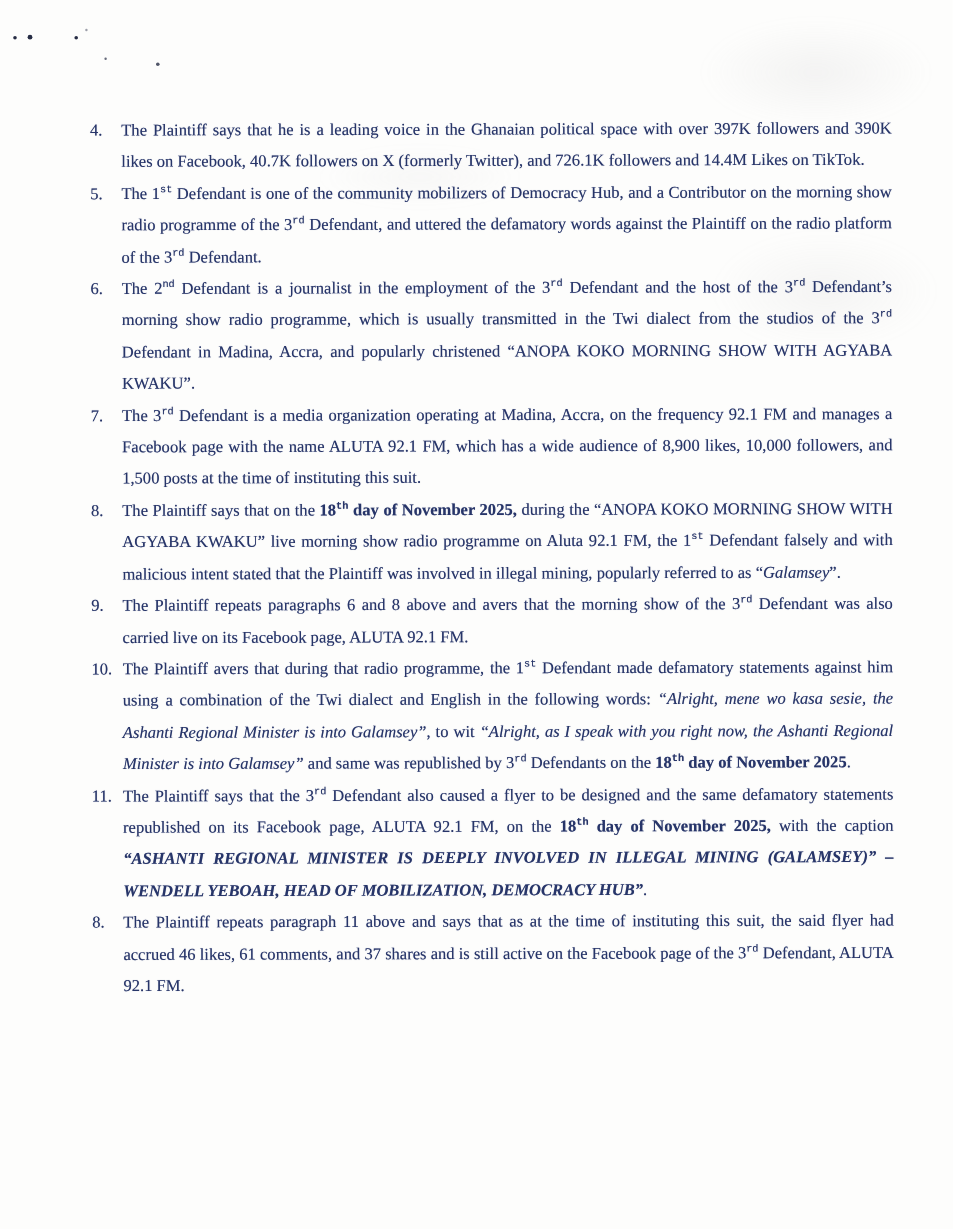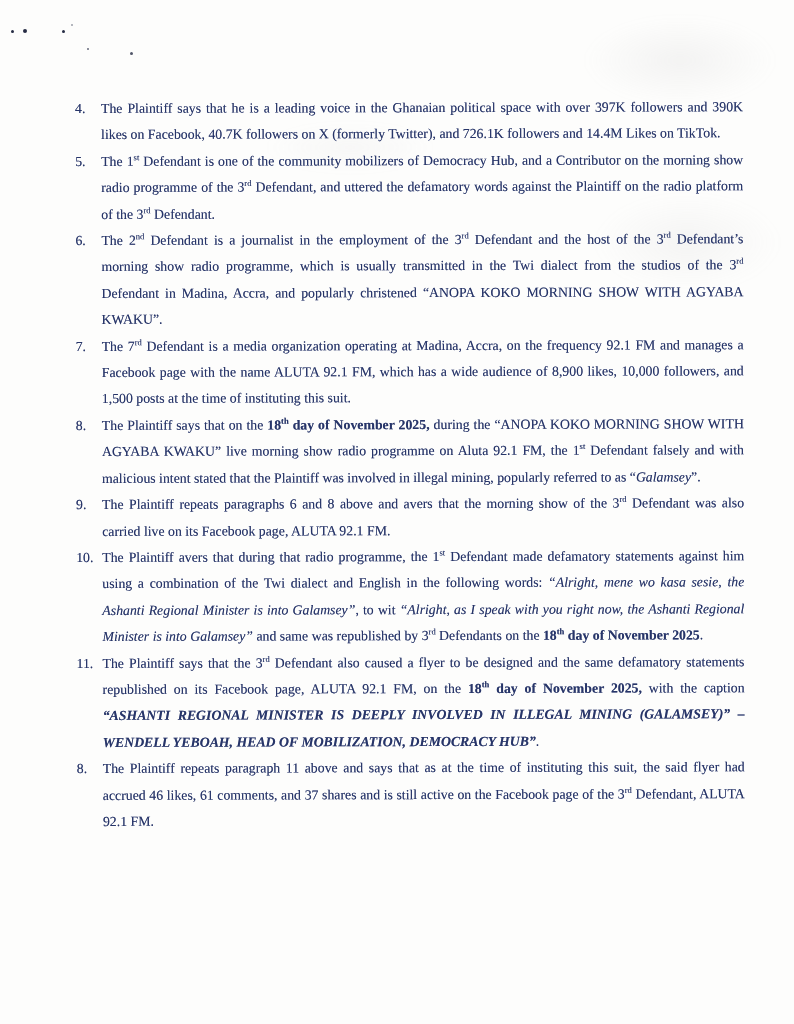--- a/index.html
+++ b/index.html
@@ -16,21 +16,21 @@
     color:#273569;
     font-size:13.8px;
     line-height:26.4px;
     text-align:justify;
     transform:rotate(-0.15deg);
     transform-origin:top left;
     text-shadow:0 0 0.6px rgba(39,53,105,0.55);
   }
   .para{position:relative;padding-left:26px;}
   .num{position:absolute;left:0;top:0;}
-  sup{font-size:62%;vertical-align:super;line-height:0;}
+  sup{font-size:62%;vertical-align:super;line-height:0;font-family:Liberation Mono, monospace;}
   .b{font-weight:700;}
   .i{font-style:italic;}
   .speck{position:absolute;background:#262c44;border-radius:50%;}
   .smudge{position:absolute;border-radius:50%;filter:blur(6px);pointer-events:none;}
   .smudge.a{left:585px;top:18px;width:190px;height:85px;background:radial-gradient(closest-side,rgba(170,168,172,0.12),rgba(170,168,172,0));}
   .smudge.b2{left:595px;top:195px;width:185px;height:95px;background:radial-gradient(closest-side,rgba(170,168,172,0.10),rgba(170,168,172,0));}
   .smudge.c{left:265px;top:125px;width:170px;height:45px;background:radial-gradient(closest-side,rgba(175,173,178,0.08),rgba(175,173,178,0));}
 </style>
 </head>
 <body>
@@ -44,21 +44,21 @@
   <div class="speck" style="left:87px;top:48px;width:2px;height:2px;opacity:.7;"></div>
   <div class="speck" style="left:130px;top:52px;width:3px;height:3px;opacity:.8;"></div>
   <div class="smudge a"></div>
   <div class="smudge b2"></div>
   <div class="smudge c"></div>
 
   <div class="content">
       <div class="para"><span class="num">4.</span><span><span class="">The Plaintiff says that he is a leading voice in the Ghanaian political space with over 397K followers and 390K likes on Facebook, 40.7K followers on X (formerly Twitter), and 726.1K followers and 14.4M Likes on TikTok.</span></span></div>
       <div class="para"><span class="num">5.</span><span><span class="">The 1</span><sup class="">st</sup><span class=""> Defendant is one of the community mobilizers of Democracy Hub, and a Contributor on the morning show radio programme of the 3</span><sup class="">rd</sup><span class=""> Defendant, and uttered the defamatory words against the Plaintiff on the radio platform of the 3</span><sup class="">rd</sup><span class=""> Defendant.</span></span></div>
       <div class="para"><span class="num">6.</span><span><span class="">The 2</span><sup class="">nd</sup><span class=""> Defendant is a journalist in the employment of the 3</span><sup class="">rd</sup><span class=""> Defendant and the host of the 3</span><sup class="">rd</sup><span class=""> Defendant’s morning show radio programme, which is usually transmitted in the Twi dialect from the studios of the 3</span><sup class="">rd</sup><span class=""> Defendant in Madina, Accra, and popularly christened “ANOPA KOKO MORNING SHOW WITH AGYABA KWAKU”.</span></span></div>
-      <div class="para"><span class="num">7.</span><span><span class="">The 7</span><sup class="">rd</sup><span class=""> Defendant is a media organization operating at Madina, Accra, on the frequency 92.1 FM and manages a Facebook page with the name ALUTA 92.1 FM, which has a wide audience of 8,900 likes, 10,000 followers, and 1,500 posts at the time of instituting this suit.</span></span></div>
+      <div class="para"><span class="num">7.</span><span><span class="">The 3</span><sup class="">rd</sup><span class=""> Defendant is a media organization operating at Madina, Accra, on the frequency 92.1 FM and manages a Facebook page with the name ALUTA 92.1 FM, which has a wide audience of 8,900 likes, 10,000 followers, and 1,500 posts at the time of instituting this suit.</span></span></div>
       <div class="para"><span class="num">8.</span><span><span class="">The Plaintiff says that on the </span><span class="b ">18</span><sup class="b ">th</sup><span class="b "> day of November 2025,</span><span class=""> during the “ANOPA KOKO MORNING SHOW WITH AGYABA KWAKU” live morning show radio programme on Aluta 92.1 FM, the 1</span><sup class="">st</sup><span class=""> Defendant falsely and with malicious intent stated that the Plaintiff was involved in illegal mining, popularly referred to as “</span><span class="i">Galamsey</span><span class="">”.</span></span></div>
       <div class="para"><span class="num">9.</span><span><span class="">The Plaintiff repeats paragraphs 6 and 8 above and avers that the morning show of the 3</span><sup class="">rd</sup><span class=""> Defendant was also carried live on its Facebook page, ALUTA 92.1 FM.</span></span></div>
       <div class="para"><span class="num">10.</span><span><span class="">The Plaintiff avers that during that radio programme, the 1</span><sup class="">st</sup><span class=""> Defendant made defamatory statements against him using a combination of the Twi dialect and English in the following words: </span><span class="i">“Alright, mene wo kasa sesie, the Ashanti Regional Minister is into Galamsey”</span><span class="">, to wit </span><span class="i">“Alright, as I speak with you right now, the Ashanti Regional Minister is into Galamsey”</span><span class=""> and same was republished by 3</span><sup class="">rd</sup><span class=""> Defendants on the </span><span class="b ">18</span><sup class="b ">th</sup><span class="b "> day of November 2025</span><span class="">.</span></span></div>
       <div class="para"><span class="num">11.</span><span><span class="">The Plaintiff says that the 3</span><sup class="">rd</sup><span class=""> Defendant also caused a flyer to be designed and the same defamatory statements republished on its Facebook page, ALUTA 92.1 FM, on the </span><span class="b ">18</span><sup class="b ">th</sup><span class="b "> day of November 2025,</span><span class=""> with the caption </span><span class="b i">“ASHANTI REGIONAL MINISTER IS DEEPLY INVOLVED IN ILLEGAL MINING (GALAMSEY)” – WENDELL YEBOAH, HEAD OF MOBILIZATION, DEMOCRACY HUB”</span><span class="">.</span></span></div>
       <div class="para"><span class="num">8.</span><span><span class="">The Plaintiff repeats paragraph 11 above and says that as at the time of instituting this suit, the said flyer had accrued 46 likes, 61 comments, and 37 shares and is still active on the Facebook page of the 3</span><sup class="">rd</sup><span class=""> Defendant, ALUTA 92.1 FM.</span></span></div>
     </div>
 
 </div>
 
 </body></html>

